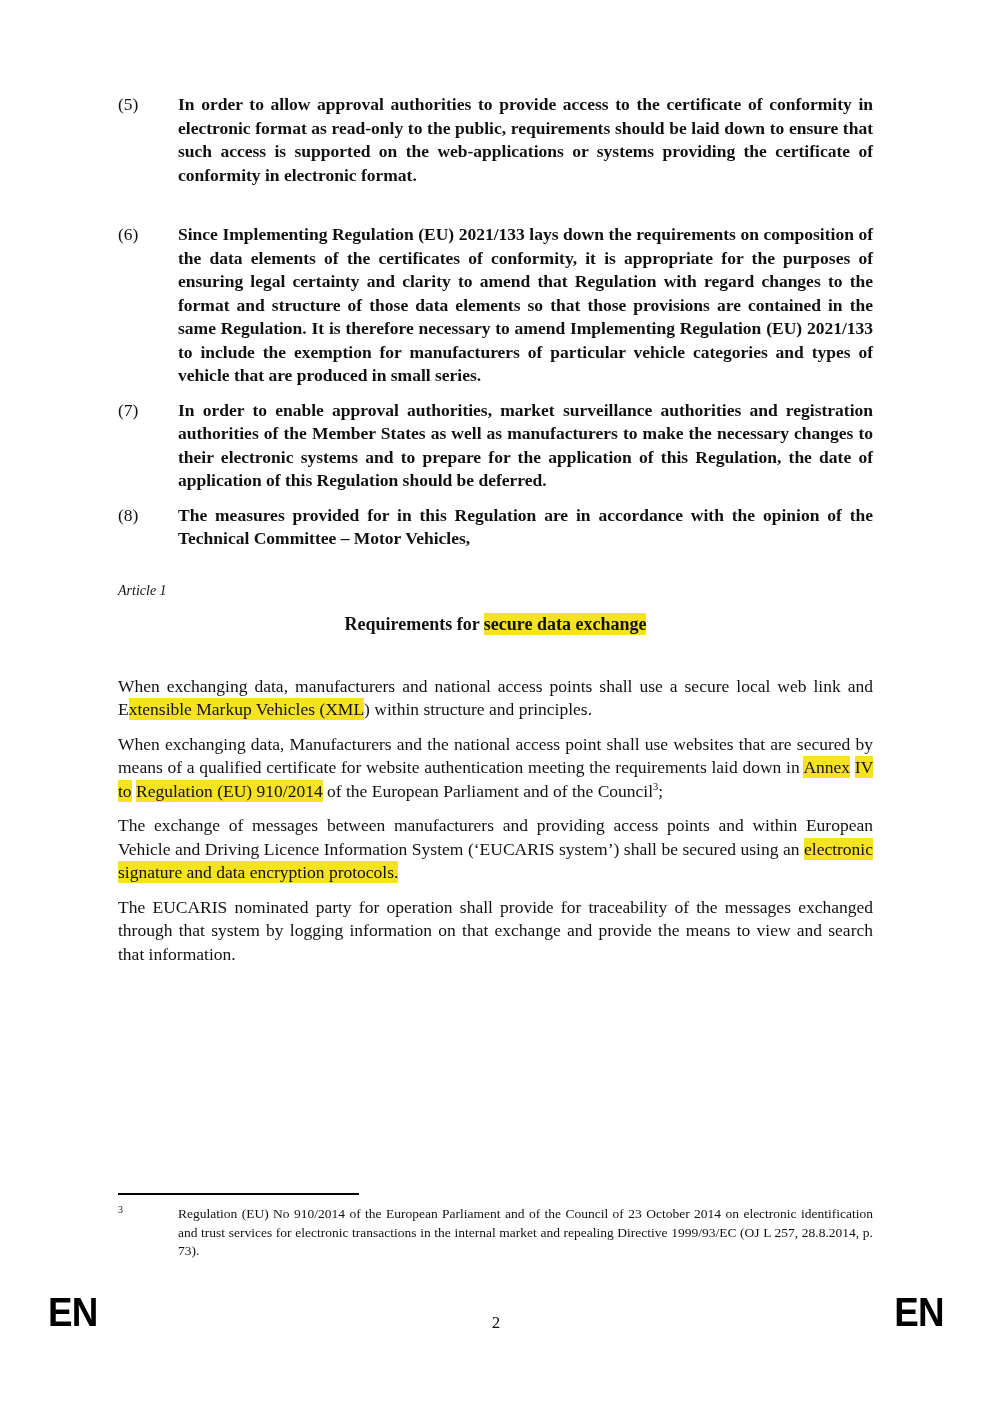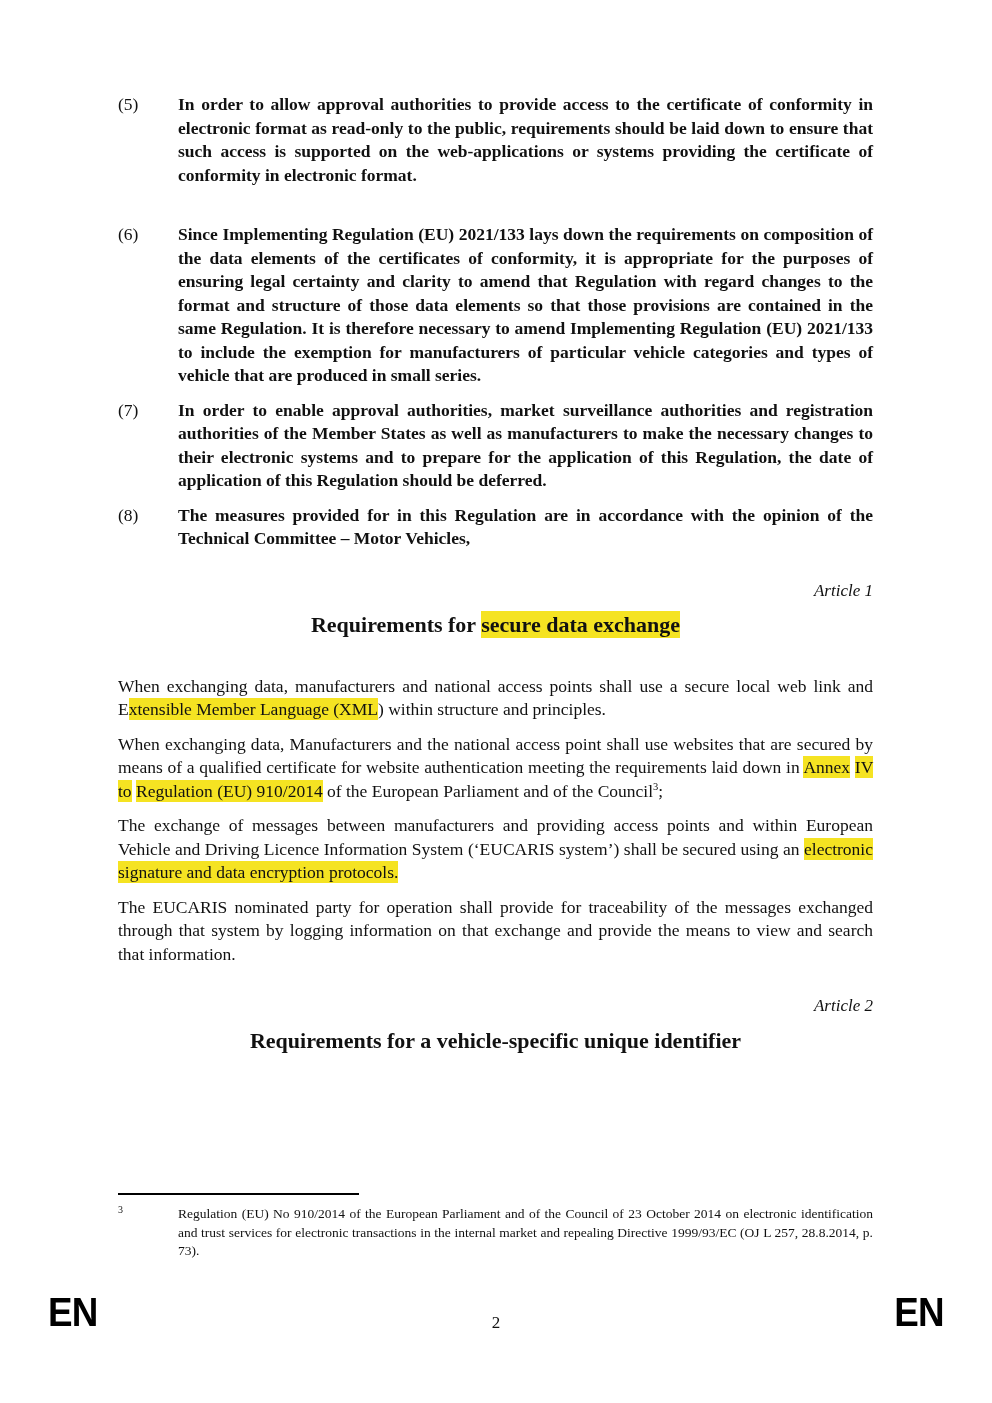--- a/index.html
+++ b/index.html
@@ -20,29 +20,29 @@
     left: 118px;
     right: 119px;
   }
   .recital { display: flex; margin-bottom: 11px; }
   .recital.gap-after { margin-bottom: 36px; }
   .recital-num { flex: 0 0 60px; }
   .recital-text { flex: 1; text-align: justify; font-weight: bold; }
   .adoption { margin: 0; text-align: left; }
   .article-title {
     margin-top: 28px;
-    text-align: right;
+    text-align: left;
     font-style: italic;
-    font-size: 17px;
+    font-size: 14px;
   }
   .article-subtitle {
     margin-top: 11px;
     text-align: center;
     font-weight: bold;
-    font-size: 22px;
+    font-size: 18px;
   }
   .body-block { margin-top: 38px; }
   .body-para { margin: 0 0 11px 0; text-align: justify; }
   .hl { padding: 1px 0; }
   sup { font-size: 0.6em; line-height: 0; vertical-align: super; }
   .footnote-area {
     position: absolute;
     top: 1193px;
     left: 118px;
     right: 119px;
@@ -102,31 +102,27 @@
       <div class="recital-num">(8)</div>
       <div class="recital-text">The measures provided for in this Regulation are in accordance with the opinion of the Technical Committee – Motor Vehicles,</div>
     </div>
 
 
     <div>
       <div class="article-title">Article 1</div>
       <div class="article-subtitle"><span>Requirements for </span><span class="hl" style="background-color: rgb(245, 227, 34);">secure data exchange</span></div>
 
       <div class="body-block">
-        <p class="body-para"><span>When exchanging data, manufacturers and national access points shall use a secure local web link and E</span><span class="hl" style="background-color: rgb(245, 227, 34);">xtensible Member Language (XML</span><span>) within structure and principles.</span></p>
+        <p class="body-para"><span>When exchanging data, manufacturers and national access points shall use a secure local web link and E</span><span class="hl" style="background-color: rgb(245, 227, 34);">xtensible Markup Vehicles (XML</span><span>) within structure and principles.</span></p>
         <p class="body-para"><span>When exchanging data, Manufacturers and the national access point shall use websites that are secured by means of a qualified certificate for website authentication meeting the requirements laid down in </span><span class="hl" style="background-color: rgb(245, 227, 34);">Annex</span><span> </span><span class="hl" style="background-color: rgb(245, 227, 34);">IV</span><span> </span><span class="hl" style="background-color: rgb(245, 227, 34);">to</span><span> </span><span class="hl" style="background-color: rgb(245, 227, 34);">Regulation (EU) 910/2014</span><span> of the European Parliament and of the Council</span><sup>3</sup><span>;</span></p>
         <p class="body-para"><span>The exchange of messages between manufacturers and providing access points and within European Vehicle and Driving Licence Information System (‘EUCARIS system’) shall be secured using an </span><span class="hl" style="background-color: rgb(245, 227, 34);">electronic signature and data encryption protocols.</span></p>
         <p class="body-para"><span>The EUCARIS nominated party for operation shall provide for traceability of the messages exchanged through that system by logging information on that exchange and provide the means to view and search that information.</span></p>
       </div>
     </div>
 
-    <div>
-      <div class="article-title">Article 2</div>
-      <div class="article-subtitle"><span>Requirements for a vehicle-specific unique identifier</span></div>
-    </div>
 
   </div>
 
   <div class="footnote-area">
     <div class="footnote-rule"></div>
     <div class="footnote">
       <div class="fn-marker"><sup>3</sup></div>
       <div class="fn-text">Regulation (EU) No 910/2014 of the European Parliament and of the Council of 23 October 2014 on electronic identification and trust services for electronic transactions in the internal market and repealing Directive 1999/93/EC (OJ L 257, 28.8.2014, p. 73).</div>
     </div>
   </div>

